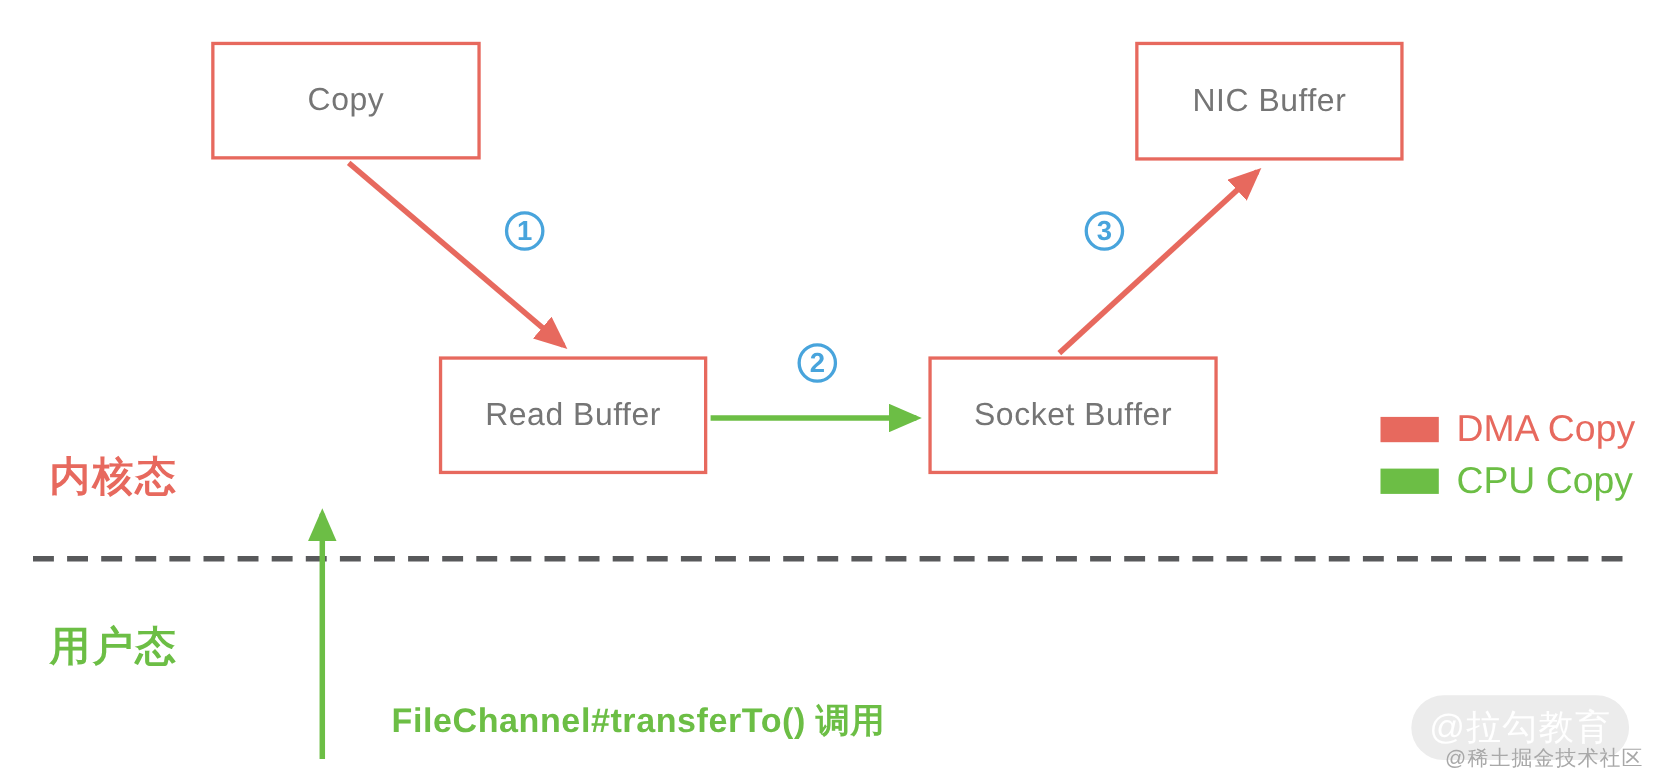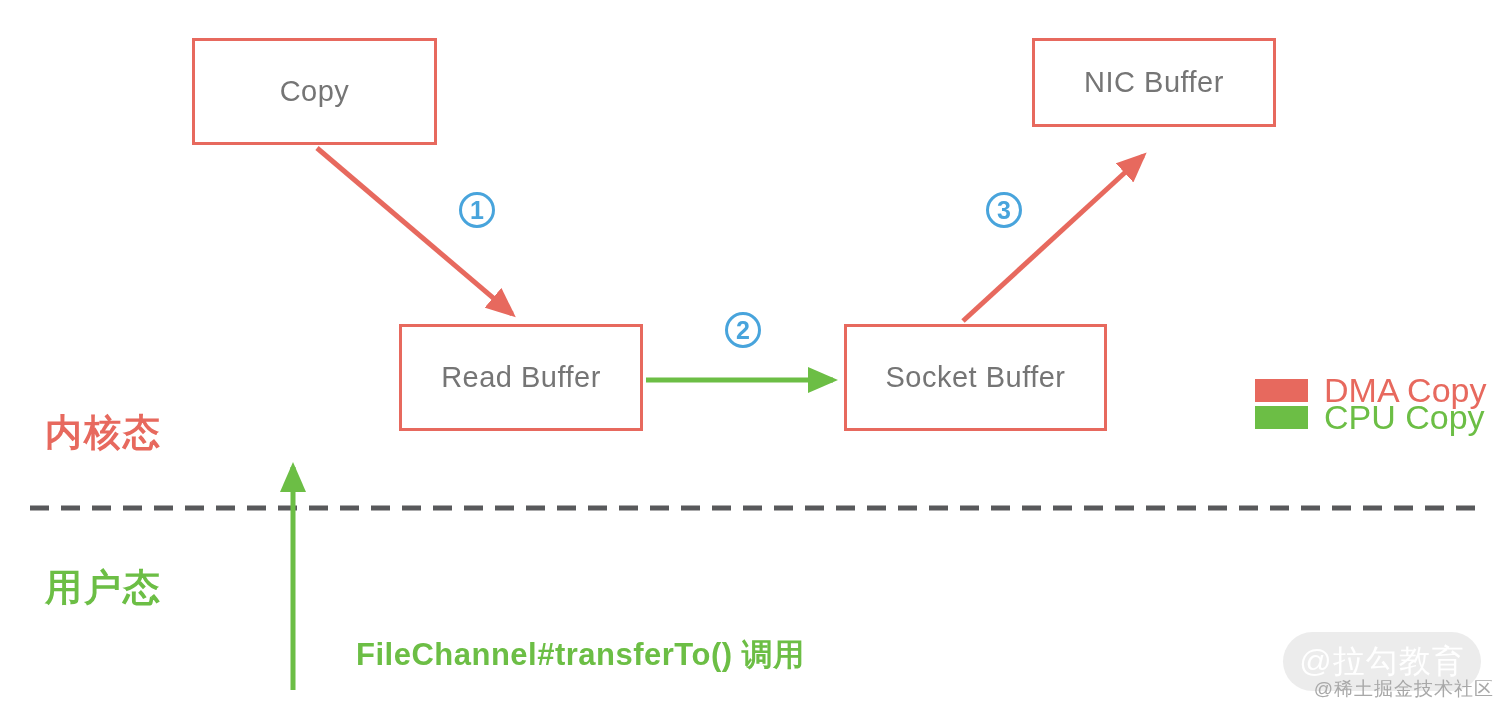--- a/index.html
+++ b/index.html
@@ -15,21 +15,21 @@
   .fill-green{fill:var(--green);}
 
   .node{
     position:absolute;box-sizing:border-box;border:3px solid var(--red);background:#ffffff;
     display:flex;align-items:center;justify-content:center;
     color:var(--node_text);font-size:29px;letter-spacing:0.5px;
   }
   .node-disk{left:192px;top:38px;width:245px;height:107px;}
   .node-read{left:399px;top:324px;width:244px;height:107px;}
   .node-socket{left:844px;top:324px;width:263px;height:107px;}
-  .node-nic{left:1032px;top:38px;width:244px;height:89px;}
+  .node-nic{left:1032px;top:38px;width:244px;height:108px;}
 
   .step{
     position:absolute;width:36px;height:36px;box-sizing:border-box;
     border:3px solid var(--blue);border-radius:50%;
     color:var(--blue);font-size:25px;font-weight:bold;
     display:flex;align-items:center;justify-content:center;background:transparent;
   }
   .step-1{left:459px;top:192px;}
   .step-2{left:725px;top:312px;}
   .step-3{left:986px;top:192px;}
@@ -38,21 +38,21 @@
   .zone-kernel{left:45px;top:408px;color:var(--red);}
   .zone-user{left:45px;top:563px;color:var(--green);}
 
   .syscall-label{
     position:absolute;left:356px;top:634px;color:var(--green);
     font-size:31px;font-weight:600;letter-spacing:0.5px;
   }
 
   .legend{position:absolute;left:1255px;top:377px;}
   .legend-row{display:flex;align-items:center;height:27px;}
-  .legend-row + .legend-row{}
+  .legend-row + .legend-row{margin-top:20px;}
   .swatch{width:53px;height:23px;display:inline-block;}
   .bg-red{background:var(--red);}
   .bg-green{background:var(--green);}
   .legend-label{margin-left:16px;font-size:34px;}
   .legend-label.red{color:var(--red);}
   .legend-label.green{color:var(--green);}
 
   .wm-pill{
     position:absolute;left:1283px;top:632px;width:198px;height:59px;border-radius:30px;
     background:var(--wm_pill);display:flex;align-items:center;justify-content:center;

